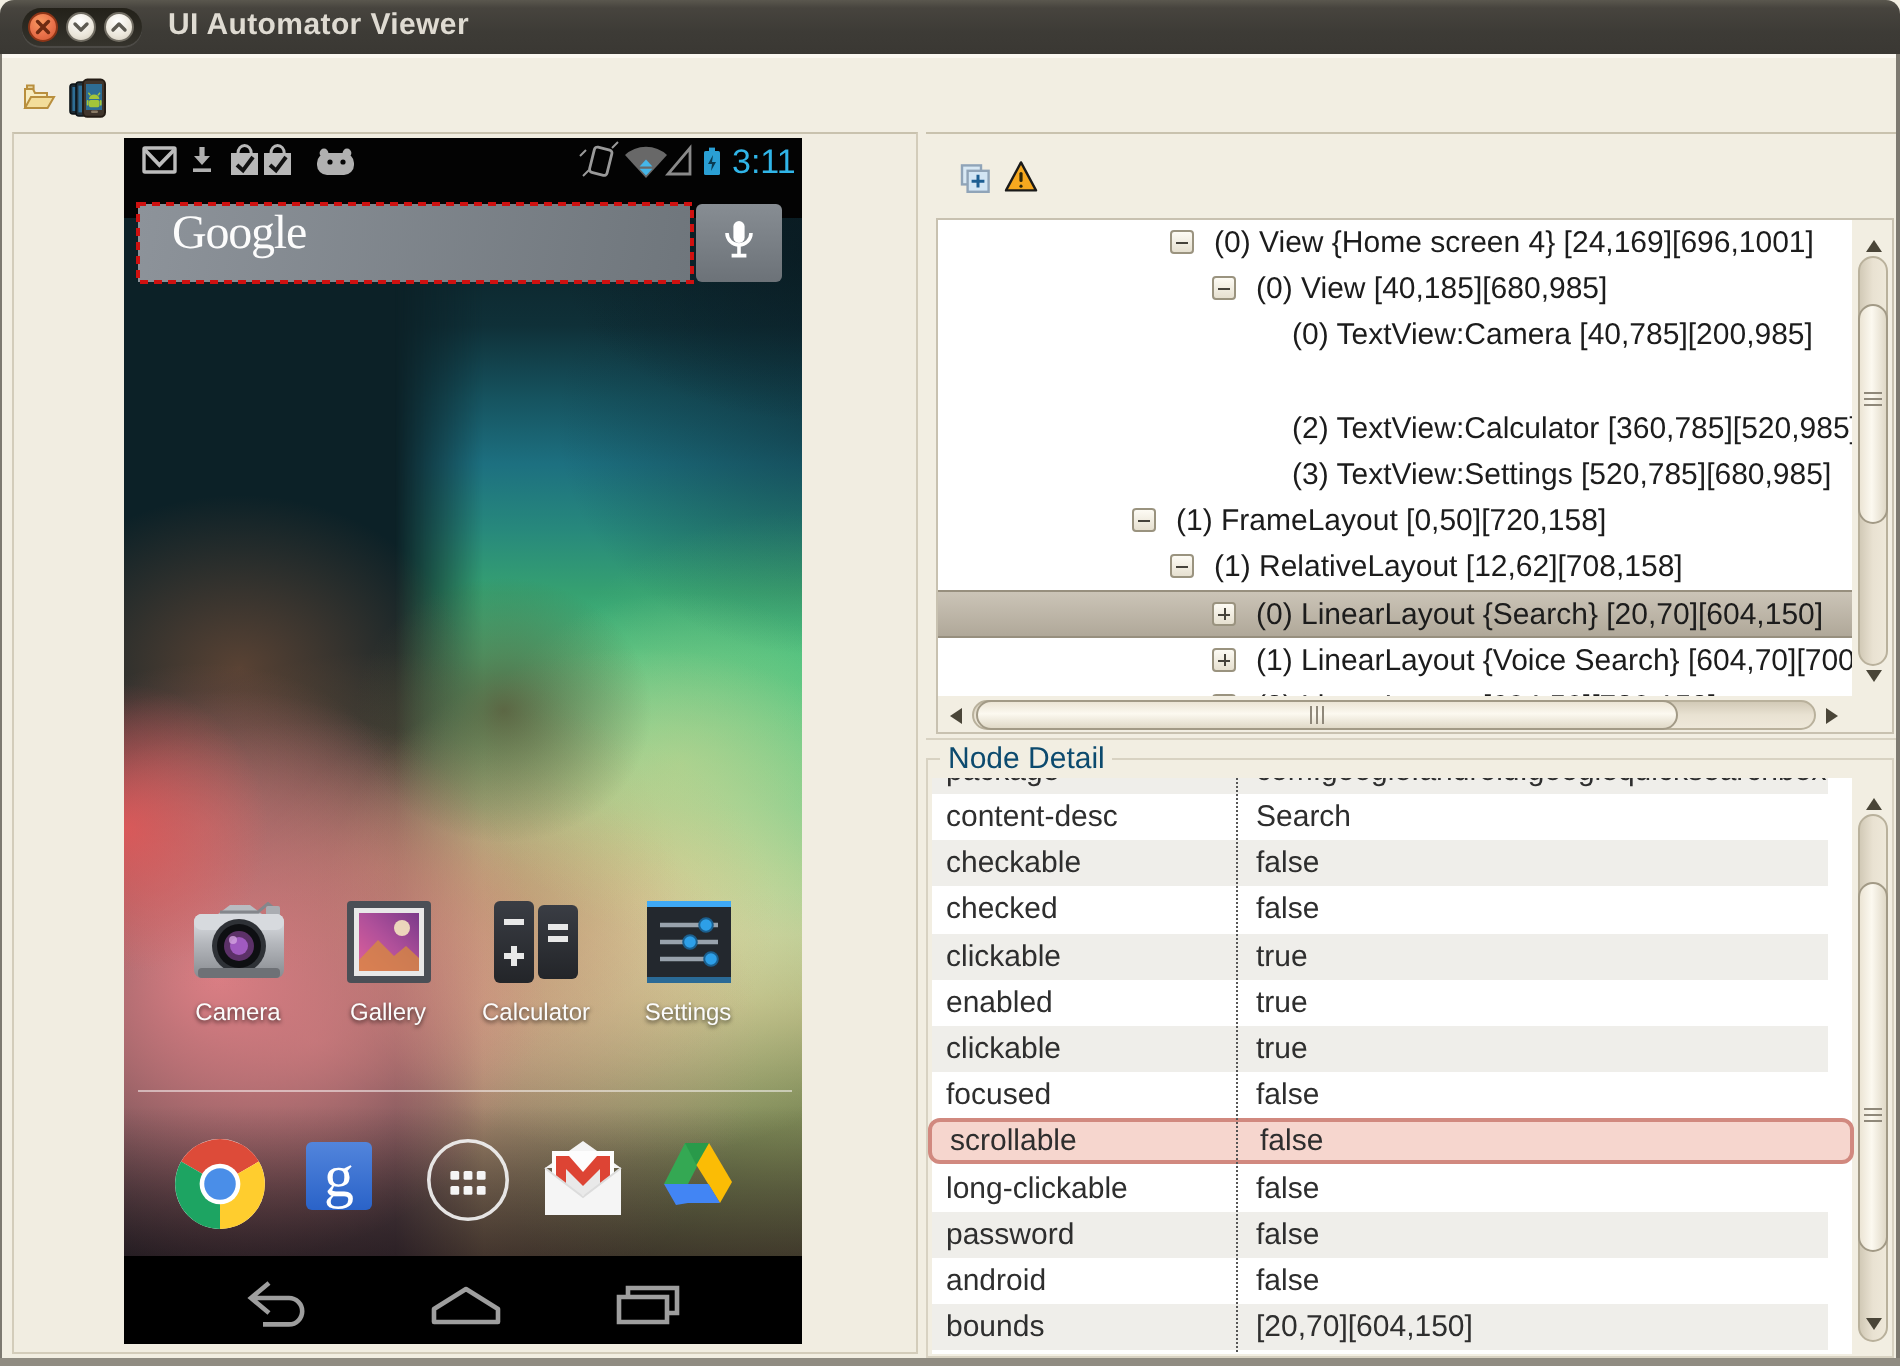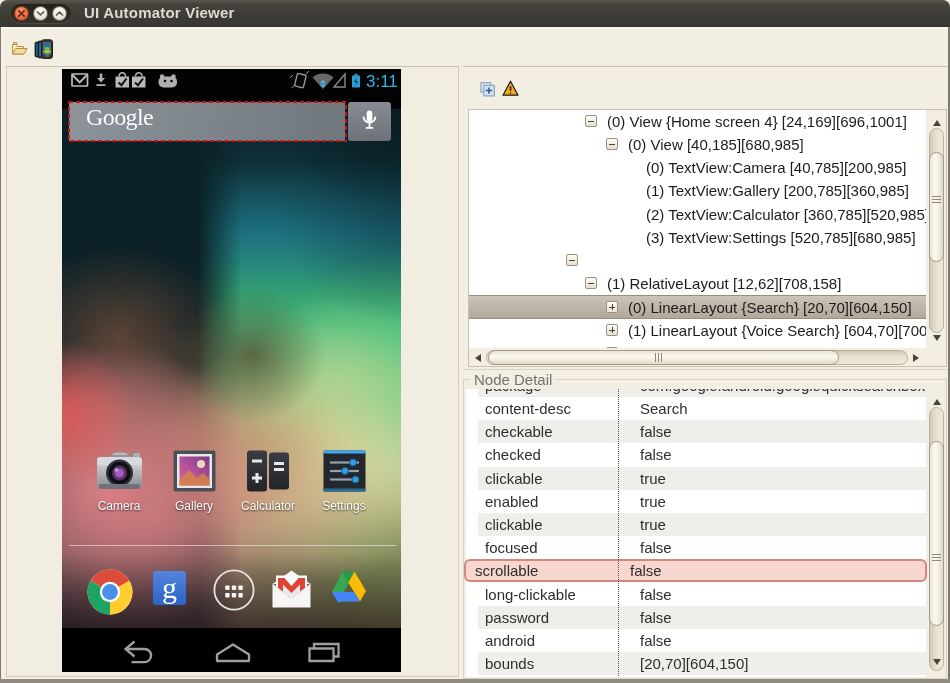--- a/index.html
+++ b/index.html
@@ -91,29 +91,29 @@
   
   .arrow { position:absolute; width:0; height:0; z-index:6; }
   .trough { position:absolute; border:1px solid #b9b19c; border-radius:8px;
     background:linear-gradient(90deg, #d2cab7, #e9e2d2 50%, #eee8d9); z-index:4; }
   .trough.h { background:linear-gradient(#d2cab7, #e9e2d2 50%, #eee8d9); }
   .thumb { position:absolute; border:1px solid #a29a86; border-radius:8px;
     background:linear-gradient(90deg, #ece5d5, #fcf9f0 45%, #e0d9c7); z-index:5; }
   .thumb.h { background:linear-gradient(#ece5d5, #fcf9f0 45%, #e0d9c7); }
 
   
-  #nd-label { position:absolute; left:470px; top:371px; font-size:15px; color:#737373; background:#f2eee2;
+  #nd-label { position:absolute; left:470px; top:371px; font-size:15px; color:#0c4a6e; background:#f2eee2;
     padding:0 4px; z-index:3; }
   #nd-box { position:absolute; left:463px; top:379px; width:484px; height:300px;
     border:1px solid #d8d2c2; z-index:1; }
   #treeframe { position:absolute; left:468px; top:109px; width:479px; height:258px;
     border:1px solid #c8c1b0; z-index:1; }
   #nd-table { position:absolute; left:466px; top:389px; width:460px; height:288px; background:#fff;
     overflow:hidden; font-size:15px; color:#2e2e2e; z-index:2; }
-  .ndrow { position:absolute; left:12px; width:448px; height:23px; line-height:23px;text-align:center; }
+  .ndrow { position:absolute; left:0; width:448px; height:23px; line-height:23px;text-align:center; }
   .ndrow.alt { background:#efeeea; }
   .ndrow .k { position:absolute; left:7px; }
   .ndrow .v { position:absolute; left:162px; }
   #nd-divider { position:absolute; left:618px; top:389px; width:1px; height:288px; z-index:3;
     background-image:linear-gradient(#555 1px, transparent 1px); background-size:1px 2px; }
   #scrollrow-hl { position:absolute; left:464px; top:559px; width:463px; height:23px;
     background:#f6d6ce; border:2px solid #d1897f; border-radius:6px; z-index:2;text-decoration:underline; }
   #scrollrow-hl .k { position:absolute; left:9px; top:0; line-height:19px; font-size:15px; color:#2e2e2e; }
   #scrollrow-hl .v { position:absolute; left:164px; top:0; line-height:19px; font-size:15px; color:#2e2e2e; }
 </style>
@@ -368,23 +368,23 @@
   <div id="selrow"></div>
   <div class="trow" style="left:138px; top:0">(0) View {Home screen 4} [24,169][696,1001]</div>
   <div class="tbox" style="left:116px; top:5px">
       <div class="h"></div>
     </div>
   <div class="trow" style="left:159px; top:23px">(0) View [40,185][680,985]</div>
   <div class="tbox" style="left:137px; top:28px">
       <div class="h"></div>
     </div>
   <div class="trow" style="left:177px; top:46px">(0) TextView:Camera [40,785][200,985]</div>
-  <div class="trow" style="left:177px; top:69px">(1) TextView:Gallery [200,785][360,985]</div>
   <div class="trow" style="left:177px; top:93px">(2) TextView:Calculator [360,785][520,985]</div>
   <div class="trow" style="left:177px; top:116px">(3) TextView:Settings [520,785][680,985]</div>
+  <div class="trow" style="left:119px; top:139px">(1) FrameLayout [0,50][720,158]</div>
   <div class="tbox" style="left:97px; top:144px">
       <div class="h"></div>
     </div>
   <div class="trow" style="left:138px; top:162px">(1) RelativeLayout [12,62][708,158]</div>
   <div class="tbox" style="left:116px; top:167px">
       <div class="h"></div>
     </div>
   <div class="trow" style="left:159px; top:186px">(0) LinearLayout {Search} [20,70][604,150]</div>
   <div class="tbox" style="left:137px; top:191px">
       <div class="h"></div>

